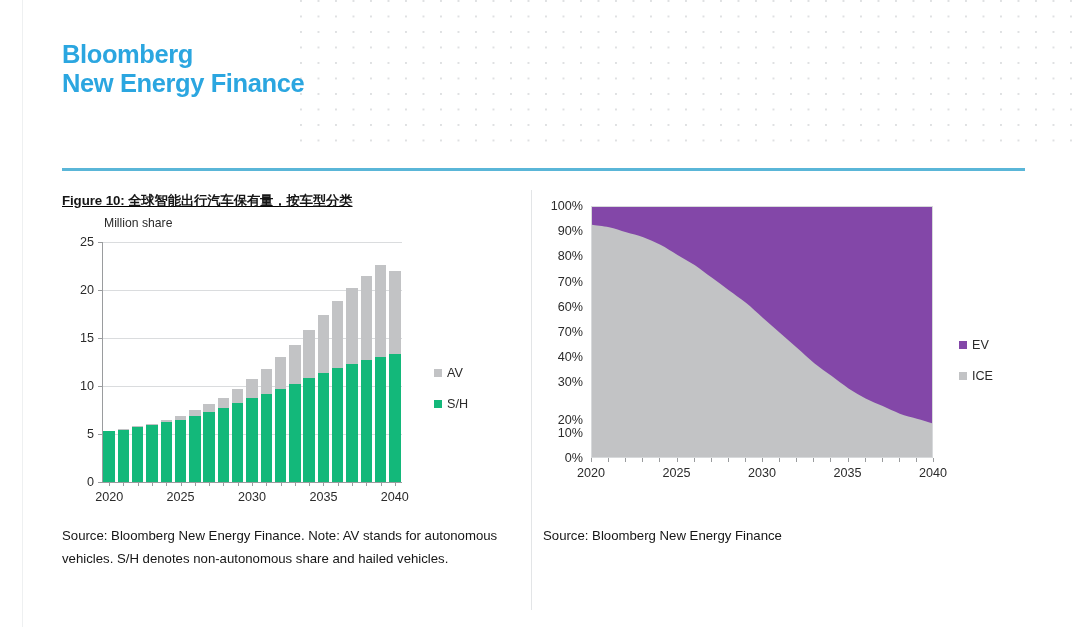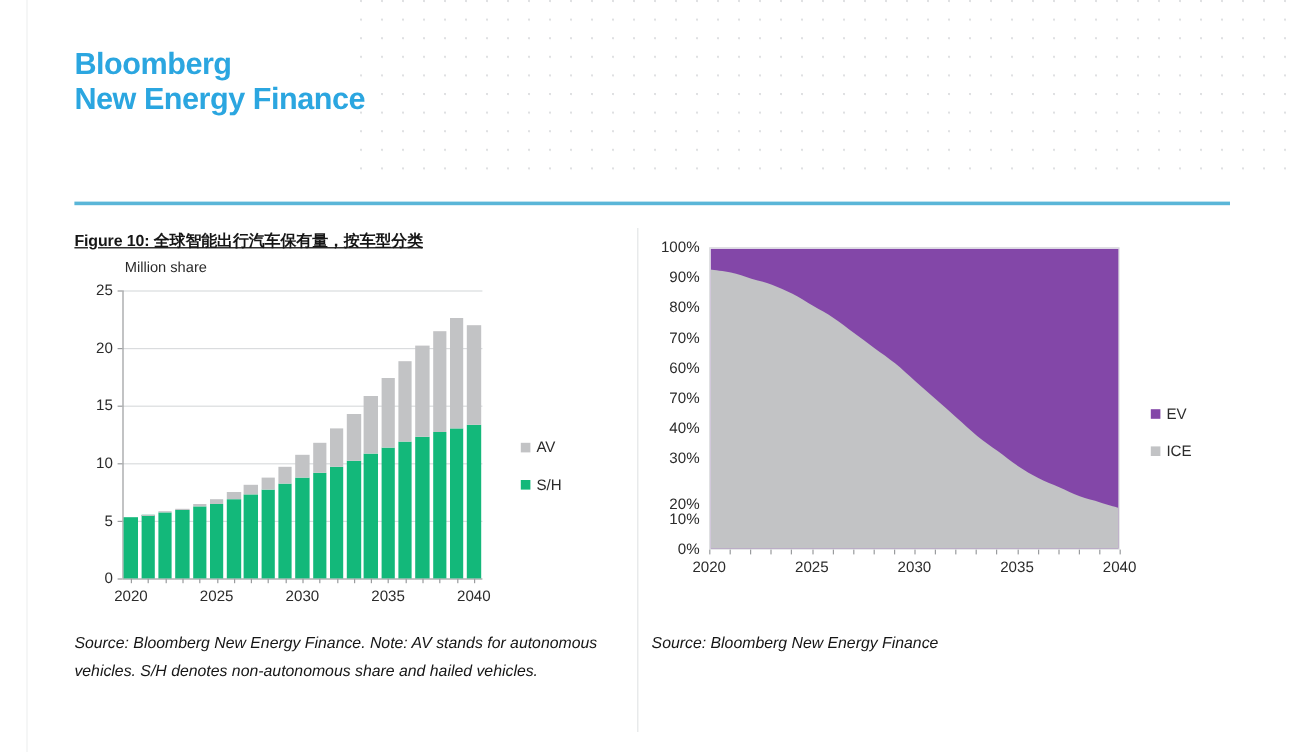--- a/index.html
+++ b/index.html
@@ -179,21 +179,20 @@
     white-space: nowrap;
   }
   .swatch {
     width: 8px; height: 8px;
     margin-right: 5px;
     flex: 0 0 auto;
   }
 
   
   .source {
-    font-style: italic;
     font-size: 13.2px;
     line-height: 23px;
     color: #161616;
   }
   .src-left  { position: absolute; left: 62px;  top: 524px; width: 470px; }
   .src-right { position: absolute; left: 543px; top: 524px; width: 470px; }
 </style>
 </head>
 <body>
 

